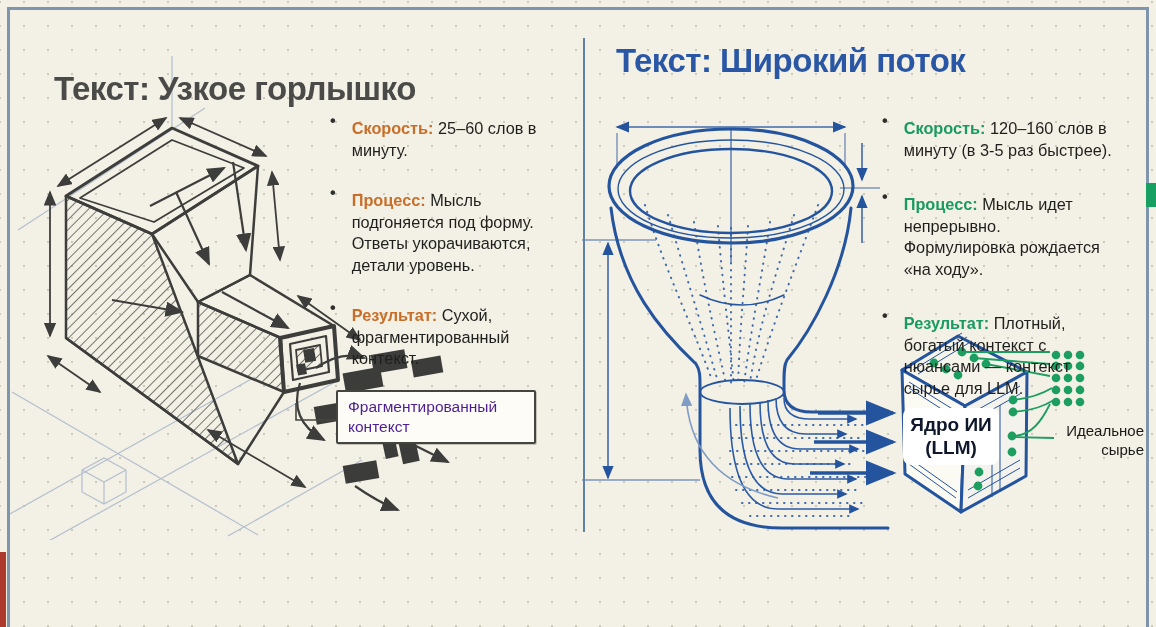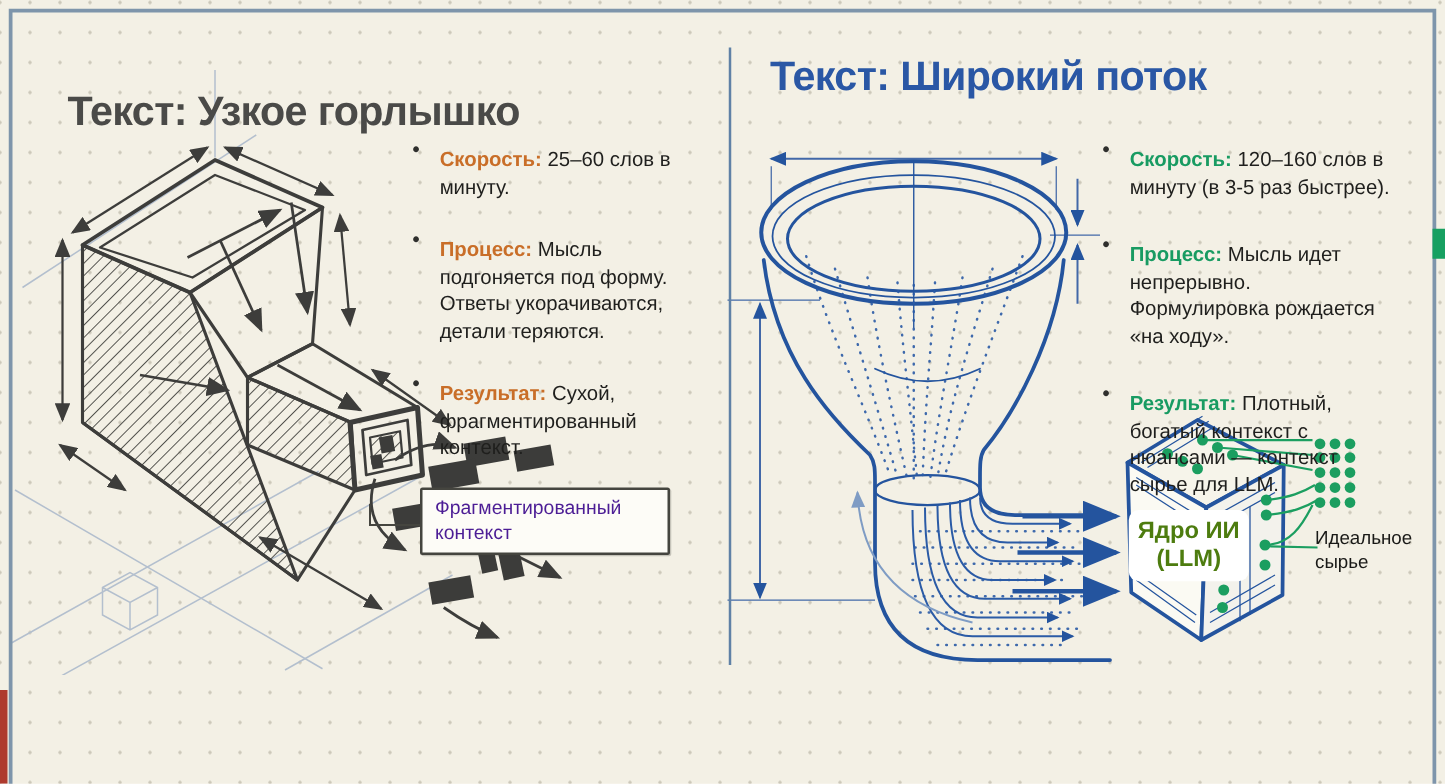--- a/index.html
+++ b/index.html
@@ -32,23 +32,23 @@
 
   .callout{
     position:absolute;left:336px;top:390px;width:176px;
     background:#fdfcf7;border:2px solid #45453f;border-radius:2px;
     padding:5px 10px;font-size:15.5px;line-height:20px;color:#4c1d95;
     box-shadow:1px 1px 0 rgba(60,60,55,.25);
   }
   .cube-label{
     position:absolute;left:903px;top:408px;width:96px;text-align:center;
     background:#ffffff;border-radius:8px;padding:5px 0 6px;
-    font-size:19px;font-weight:700;color:#4d7c0f;line-height:23px;
+    font-size:19px;font-weight:700;color:#0f172a;line-height:23px;
   }
-  .raw-label{position:absolute;left:1052px;top:421px;width:92px;font-size:15px;line-height:19px;color:#191917;}
+  .raw-label{position:absolute;left:1052px;top:421px;width:92px;font-size:15px;line-height:19px;color:#191917;text-align:right;}
 
   .banner{
     position:absolute;left:22px;top:540px;width:1108px;height:80px;box-sizing:border-box;
     background:#0f8a5b;border-bottom:5px solid #0a6b47;border-top:2px solid #0d7a50;
     padding:10px 26px 0;color:#fafaf6;font-size:21.5px;font-weight:700;line-height:30px;
     text-shadow:0 1px 2px rgba(0,0,0,.22);
   }
   .fold{position:absolute;right:0;bottom:-5px;width:30px;height:30px;}
   .fold .flap{position:absolute;left:0;top:0;width:0;height:0;
     border-top:30px solid #9ed3b7;border-right:30px solid transparent;}
@@ -264,21 +264,21 @@
   <div class="title l">Текст: Узкое горлышко</div>
   <div class="bullets l">
     <div class="bullet">
       <span class="dot">•</span>
       <p><b class="lbl">Скорость:</b>
          <span>25–60 слов в минуту.</span></p>
     </div>
     <div class="bullet">
       <span class="dot">•</span>
       <p><b class="lbl">Процесс:</b>
-         <span>Мысль подгоняется под форму. Ответы укорачиваются, детали теряются.</span></p>
+         <span>Мысль подгоняется под форму. Ответы укорачиваются, детали уровень.</span></p>
     </div>
     <div class="bullet">
       <span class="dot">•</span>
       <p><b class="lbl">Результат:</b>
          <span>Сухой, фрагментированный контекст.</span></p>
     </div>
   </div>
   <div class="callout">Фрагментированный контекст</div>
 
   <div class="title r">Текст: Широкий поток</div>

